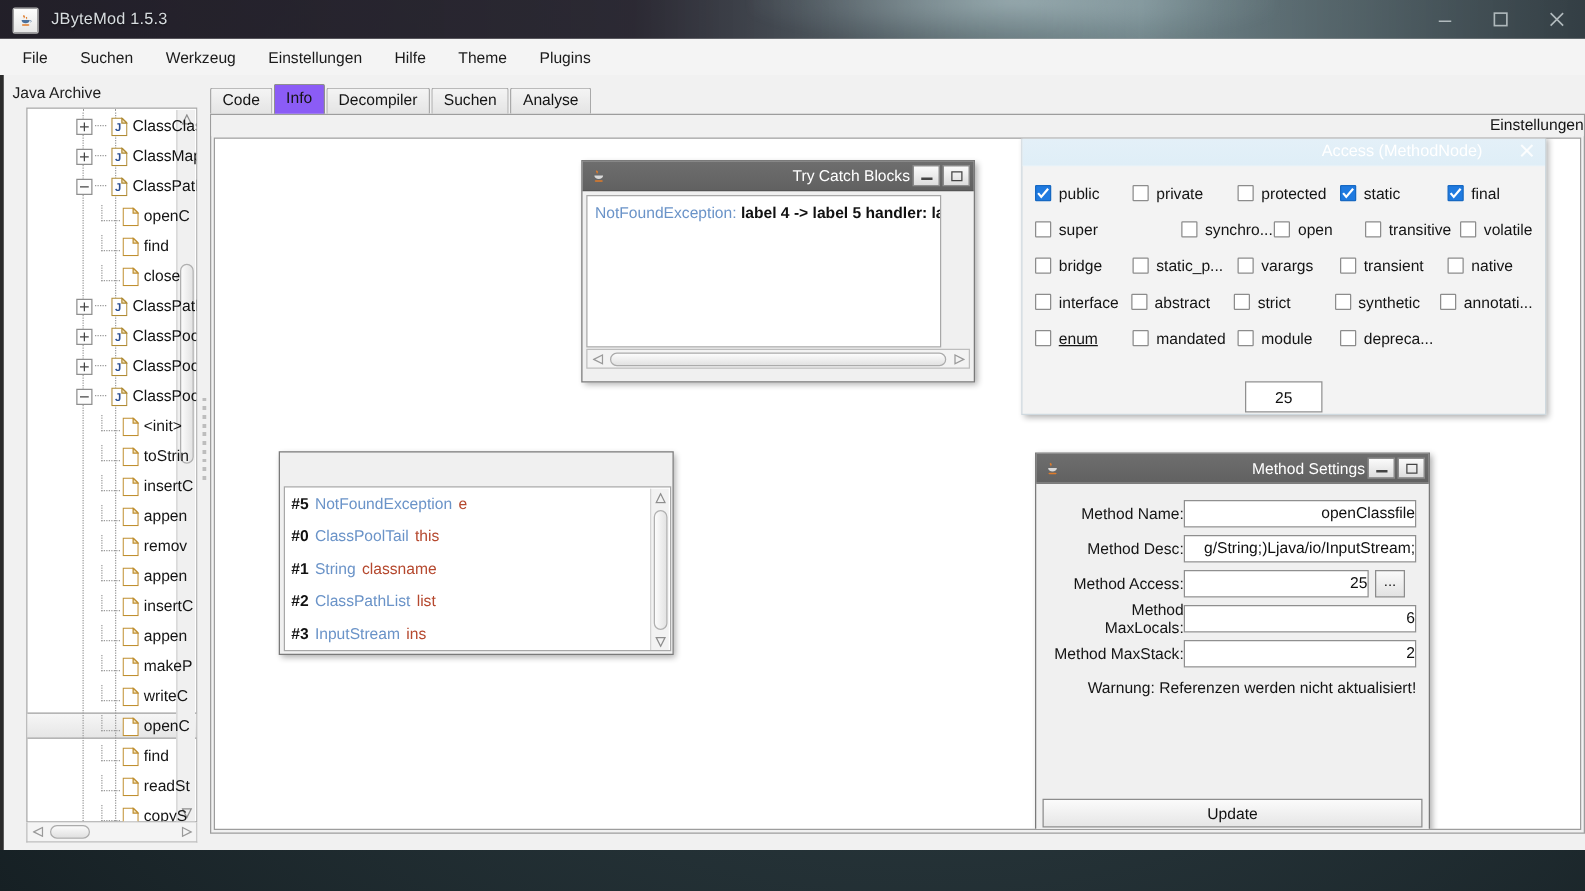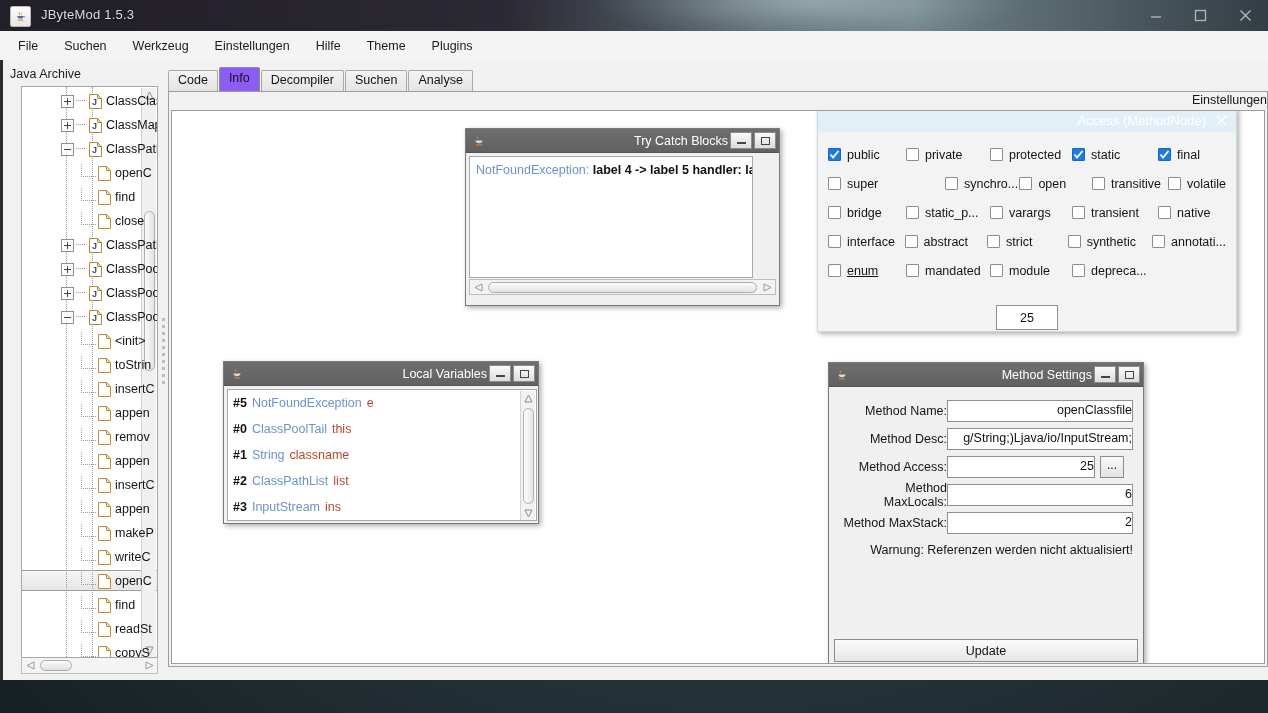--- a/index.html
+++ b/index.html
@@ -249,21 +249,21 @@
   #trycatch .hscroll .hthumb{
     flex:1;height:11px;margin:0 2px;
     background:linear-gradient(#fcfcfc,#e2e2e2);
     border:1px solid #ababab;border-radius:6px;box-sizing:border-box;
   }
 
   
   #access{left:645px;top:-3px;width:420px;height:224px;background:#f3f3f3;border:1px solid #cfd9df;}
   #access .ifbar{
     background:linear-gradient(#e4f0f8,#dfeef7);
-    border-bottom:1px solid #e6f1f8;padding-left:12px;
+    border-bottom:1px solid #e6f1f8;padding-left:12px;gap:20px;
   }
   #access .iftitle{color:#ffffff;font-size:13px;}
   #access .xbtn{
     width:30px;height:24px;display:flex;align-items:center;justify-content:center;
   }
   .chkgrid{
     position:absolute;left:0;top:26px;width:418px;height:170px;
     padding:5px 10px 0 10px;box-sizing:border-box;
   }
   .chkrow{display:flex;height:29px;align-items:center;}
@@ -858,38 +858,20 @@
                       <span>depreca...</span>
                     </div>
                   </div>
                 </div>
               <div class="accval">
                 <div class="fld">25</div>
               </div>
             </div>
 
             <div class="iframe" id="localvars">
-              <div class="ifbar">
-                <span class="ficon-java">
-                  <svg width="14" height="14" viewBox="0 0 16 16">
-                    <path d="M5.2 11.6h5.6c.5 0 .9.3.9.7s-.4.7-.9.7H5.2c-.5 0-.9-.3-.9-.7s.4-.7.9-.7z" fill="#e07b2a"></path>
-                    <path d="M6 2.5c-1.4 1.3.6 2 .2 3.1-.4 1 1.6-.6 1-2.1-.3-.7-1.2-.7-1.2-1z" fill="#e07b2a"></path>
-                    <path d="M4 7.4h8c0 2-1.8 3.2-4 3.2S4 9.4 4 7.4z" fill="#d9d9d9"></path>
-                  </svg>
-                </span>
-                <span class="iftitle">Local Variables</span>
-                <span class="ifbtns">
-                  <span class="ifbtn">
-                      <span class="min"></span>
-                    </span>
-                  <span class="ifbtn">
-                      <span class="max"></span>
-                    </span>
-                </span>
-              </div>
               <div class="lvbody">
                 <div id="lv-rows">
                     <div class="lvrow">
                       <span class="lv-idx">#5</span>
                       <span class="lv-type">NotFoundException</span>
                       <span class="lv-name">e</span>
                     </div>
                     <div class="lvrow">
                       <span class="lv-idx">#0</span>
                       <span class="lv-type">ClassPoolTail</span>

